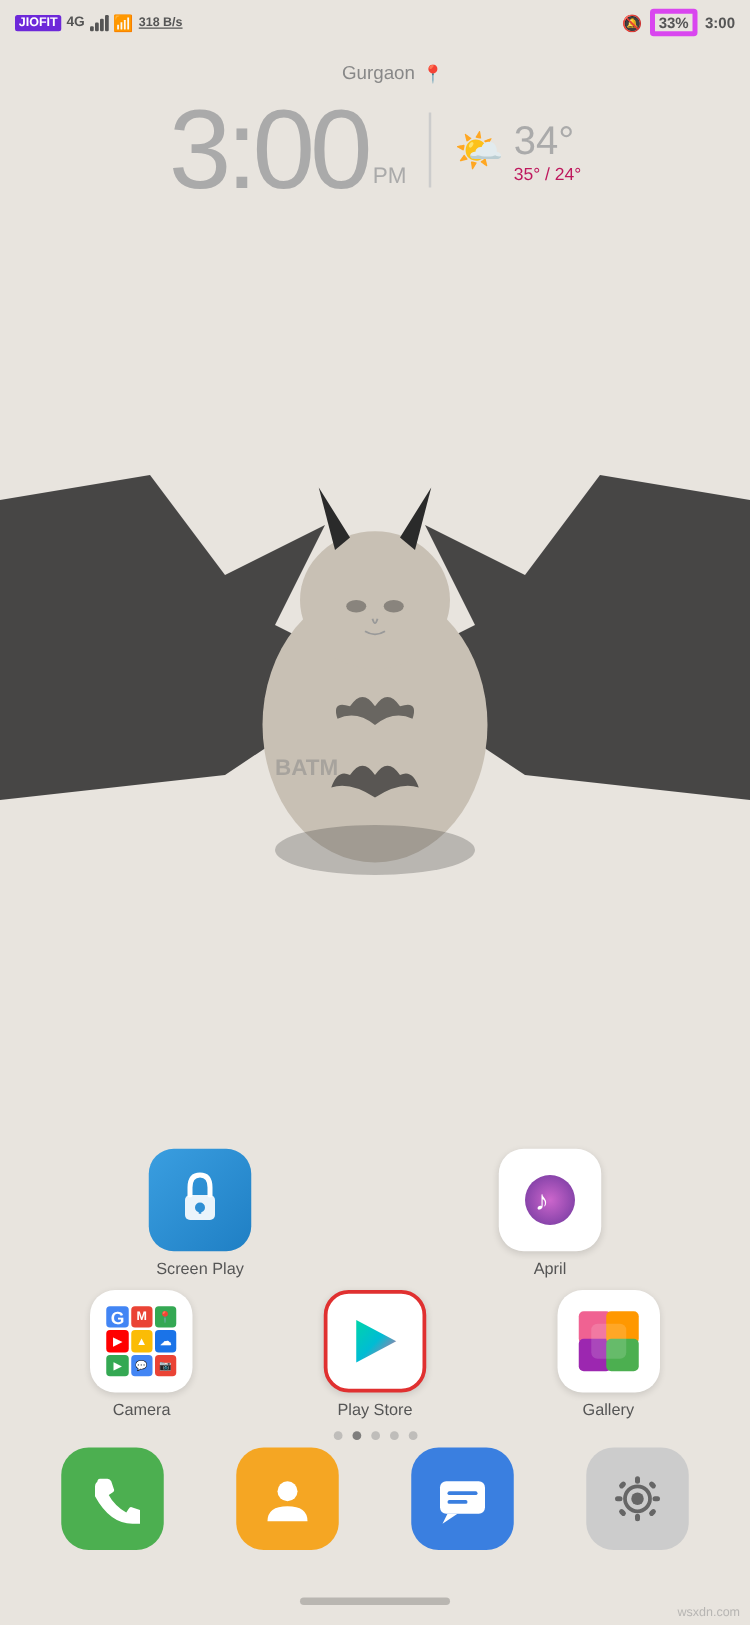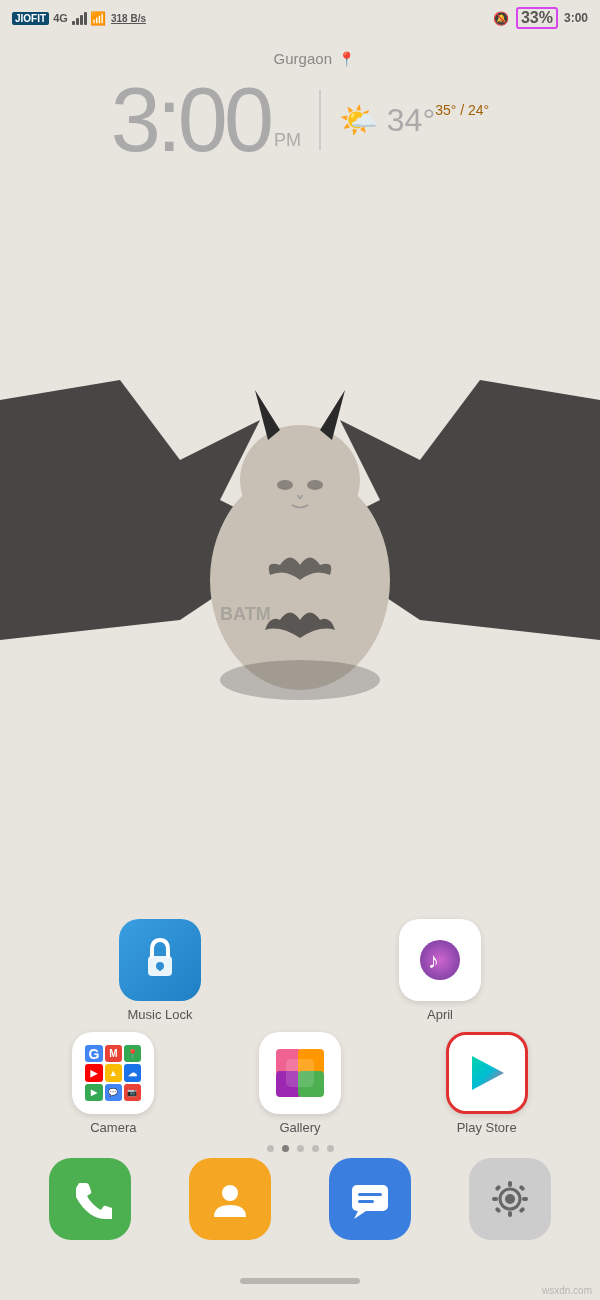--- a/index.html
+++ b/index.html
@@ -94,32 +94,32 @@
     }
     .clock-divider {
       width: 2px;
       height: 60px;
       background: #ccc;
       margin: 0 18px;
       align-self: center;
     }
     .weather-block {
       display: flex;
-      flex-direction: row;
+      flex-direction: column;
       align-items: flex-start;
       justify-content: center;
     }
     .weather-temp {
       font-size: 32px;
       color: #aaa;
       font-weight: 300;
     }
     .weather-range {
       font-size: 14px;
-      color: #a16207;
+      color: #be185d;
     }
     .weather-icon {
       font-size: 32px;
       margin-right: 8px;
     }
     .weather-row-inner {
       display: flex;
       align-items: center;
     }
     .date-text {
@@ -304,34 +304,34 @@
       right: 8px;
       font-size: 10px;
       color: rgba(150,150,150,0.6);
     }
   </style>
 </head>
 <body>
 
 <div class="status-bar">
   <div class="status-left">
-    <span style="font-size:10px; font-weight:800; background:#0c4a6e; color:white; padding:1px 3px; border-radius:2px;">JIOFIT</span>
+    <span style="font-size:10px; font-weight:800; background:#6d28d9; color:white; padding:1px 3px; border-radius:2px;">JIOFIT</span>
     <span style="font-size:11px;">4G</span>
     <div class="signal-bars">
       <div class="signal-bar" style="height:4px;"></div>
       <div class="signal-bar" style="height:7px;"></div>
       <div class="signal-bar" style="height:10px;"></div>
       <div class="signal-bar" style="height:13px;"></div>
     </div>
     <span style="font-size:13px;">📶</span>
     <span style="font-size:10px;text-decoration:underline;">318 B/s</span>
   </div>
   <div class="status-right">
     <span style="font-size:13px;">🔕</span>
-    <span style="font-size:16px; border:2px solid #d946ef; border-radius:3px; padding:0 3px; position:relative;">
+    <span style="font-size:12px; border:4px solid #d946ef; border-radius:3px; padding:0 3px; position:relative;">
       <span>33</span>%
     </span>
     <span>3:00</span>
   </div>
 </div>
 
 <div class="clock-section">
   <div class="location-row">
     <span>Gurgaon</span>
     <span style="font-size:14px;">📍</span>
@@ -387,21 +387,21 @@
 
     <div class="app-item">
       <div class="app-icon icon-screenlock">
         <svg width="40" height="48" viewBox="0 0 40 48">
           <rect x="8" y="20" width="24" height="20" rx="4" fill="white" opacity="0.9"></rect>
           <path d="M12,20 L12,14 Q12,4 20,4 Q28,4 28,14 L28,20" fill="none" stroke="white" stroke-width="4" stroke-linecap="round"></path>
           <circle cx="20" cy="30" r="4" fill="#2e8fd4"></circle>
           <rect x="19" y="30" width="2" height="5" fill="#2e8fd4"></rect>
         </svg>
       </div>
-      <span class="app-label">Music Lock</span>
+      <span class="app-label">Screen Play</span>
     </div>
 
     <div class="app-item">
       <div class="app-icon icon-music">
         <svg width="50" height="50" viewBox="0 0 50 50">
           <circle cx="25" cy="25" r="20" fill="url(#musicGrad)"></circle>
           <defs>
             <radialGradient id="musicGrad" cx="50%" cy="50%">
               <stop offset="0%" stop-color="#cc66cc"></stop>
               <stop offset="100%" stop-color="#8844aa"></stop>
@@ -428,50 +428,50 @@
           <div class="google-grid-item" style="background:#fbbc05; color:white; font-size:9px;">▲</div>
           <div class="google-grid-item" style="background:#1a73e8; color:white; font-size:9px;">☁</div>
           <div class="google-grid-item" style="background:#34a853; color:white; font-size:8px;">▶</div>
           <div class="google-grid-item" style="background:#4285f4; color:white; font-size:8px;">💬</div>
           <div class="google-grid-item" style="background:#ea4335; color:white; font-size:8px;">📷</div>
         </div>
       </div>
       <span class="app-label">Camera</span>
     </div>
 
-    <div class="app-item">
-      <div class="app-icon icon-gallery">
-        <svg width="56" height="56" viewBox="0 0 56 56">
-          <rect x="4" y="4" width="26" height="26" rx="4" fill="#f06292"></rect>
-          <rect x="4" y="26" width="26" height="26" rx="4" fill="#9c27b0"></rect>
-          <rect x="26" y="4" width="26" height="26" rx="4" fill="#ff9800"></rect>
-          <rect x="26" y="26" width="26" height="26" rx="4" fill="#4caf50"></rect>
-
-          <rect x="14" y="14" width="28" height="28" rx="5" fill="white" opacity="0.15"></rect>
-        </svg>
-      </div>
-      <span class="app-label">Gallery</span>
-    </div>
-
     <div class="app-item highlighted">
       <div class="app-icon icon-playstore">
         <svg width="50" height="50" viewBox="0 0 50 50">
           <polygon points="10,8 10,42 42,25" fill="url(#playGrad)"></polygon>
           <defs>
             <linearGradient id="playGrad" x1="0%" y1="0%" x2="100%" y2="100%">
               <stop offset="0%" stop-color="#00d4aa"></stop>
               <stop offset="50%" stop-color="#00bcd4"></stop>
               <stop offset="100%" stop-color="#f06292"></stop>
             </linearGradient>
           </defs>
         </svg>
       </div>
       <span class="app-label">Play Store</span>
     </div>
 
+    <div class="app-item">
+      <div class="app-icon icon-gallery">
+        <svg width="56" height="56" viewBox="0 0 56 56">
+          <rect x="4" y="4" width="26" height="26" rx="4" fill="#f06292"></rect>
+          <rect x="4" y="26" width="26" height="26" rx="4" fill="#9c27b0"></rect>
+          <rect x="26" y="4" width="26" height="26" rx="4" fill="#ff9800"></rect>
+          <rect x="26" y="26" width="26" height="26" rx="4" fill="#4caf50"></rect>
+
+          <rect x="14" y="14" width="28" height="28" rx="5" fill="white" opacity="0.15"></rect>
+        </svg>
+      </div>
+      <span class="app-label">Gallery</span>
+    </div>
+
 
   </div>
 </div>
 
 <div class="page-dots">
   <div class="dot"></div>
   <div class="dot active"></div>
   <div class="dot"></div>
   <div class="dot"></div>
   <div class="dot"></div>

